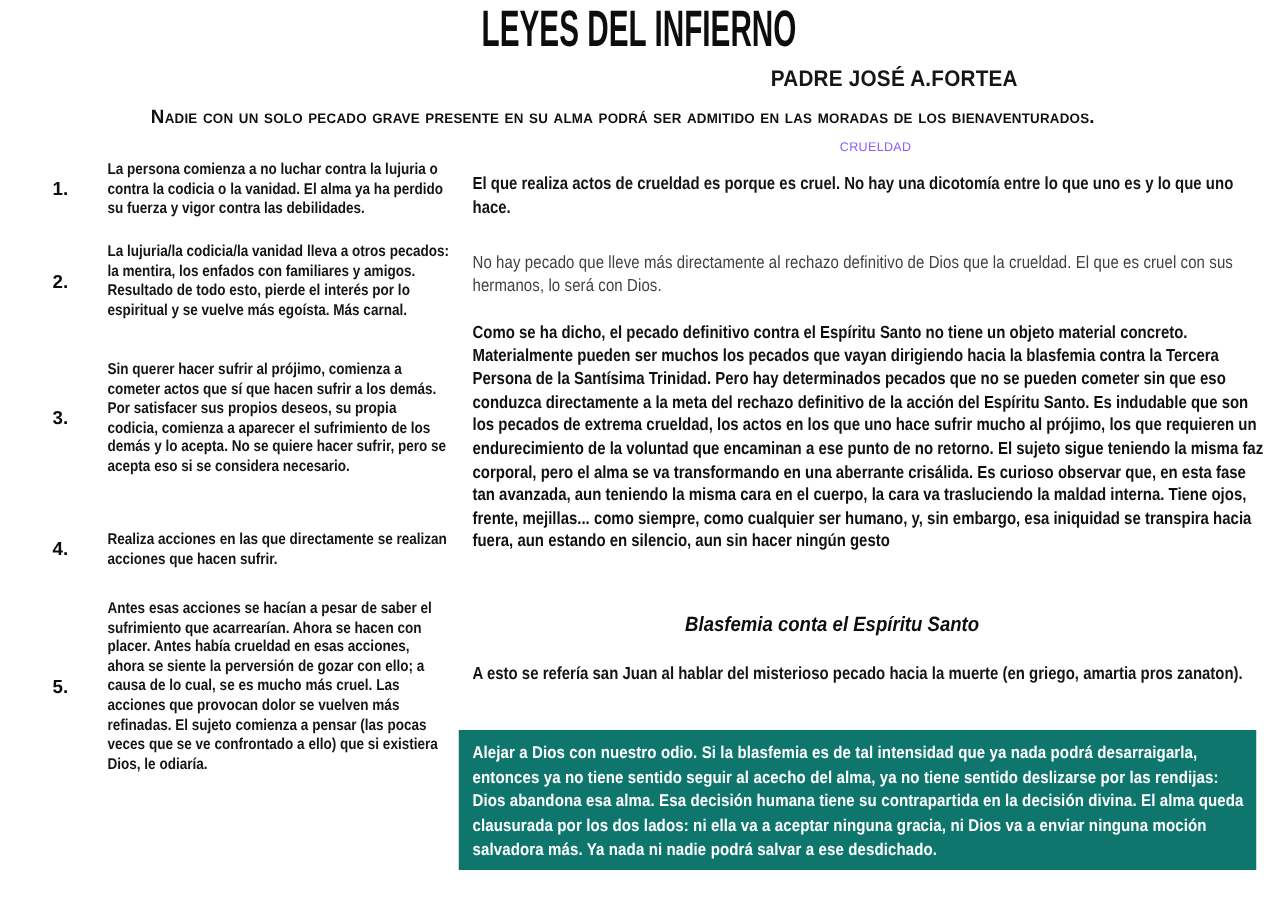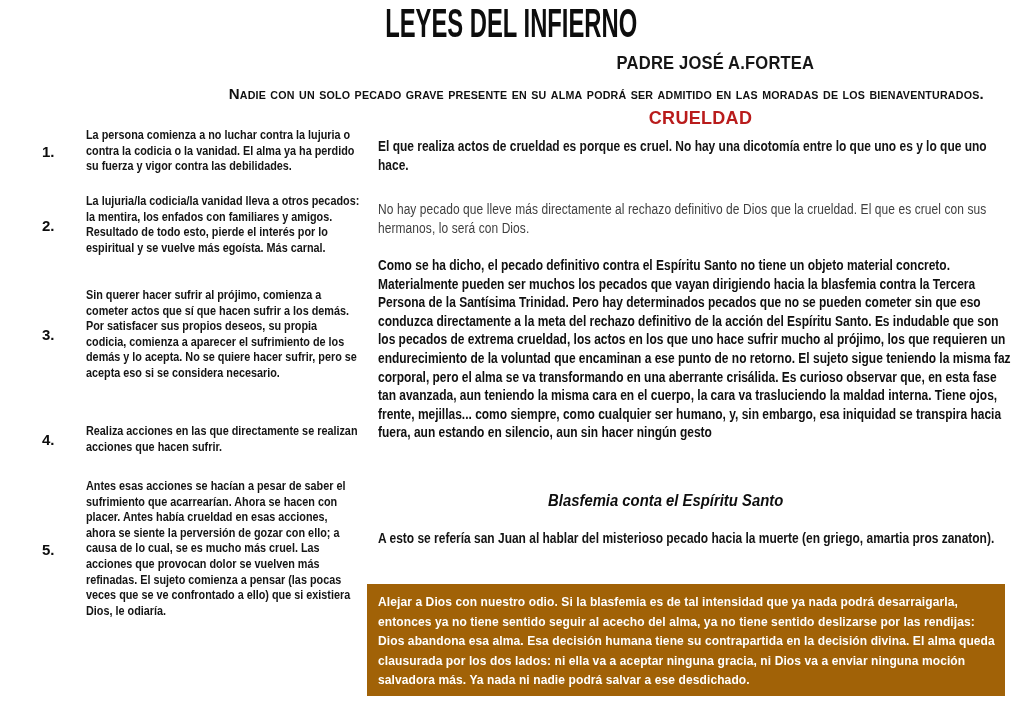--- a/index.html
+++ b/index.html
@@ -11,28 +11,28 @@
   .title-wrap{left:0;top:8;width:1023px;text-align:center;}
   .title-wrap .t{
     display:inline-block;font-size:41px;font-weight:800;letter-spacing:0px;
     transform:scaleX(0.58);transform-origin:50% 0;white-space:nowrap;color:#0d0d0d;
   }
   .author-wrap{left:378px;top:53px;width:675px;text-align:center;}
   .author-wrap .t{
     display:inline-block;font-size:18px;font-weight:700;letter-spacing:0.2px;
     transform:scaleX(0.92);transform-origin:50% 0;white-space:nowrap;color:#161616;
   }
-  .tagline-wrap{left:0;top:85px;width:996px;text-align:right;}
+  .tagline-wrap{left:0;top:85px;width:996px;text-align:center;}
   .tagline-wrap .t{
     display:inline-block;font-size:15.5px;font-weight:700;font-variant:small-caps;
     letter-spacing:0.2px;transform:scaleX(0.97);transform-origin:50% 0;white-space:nowrap;color:#101010;
   }
   .cruel-wrap{left:378px;top:108px;width:645px;text-align:center;}
   .cruel-wrap .t{
-    display:inline-block;font-size:18px;font-weight:700;letter-spacing:0.3px;color:#b91c1c;
+    display:inline-block;font-size:10px;font-weight:400;letter-spacing:0.3px;color:#8b5cf6;
   }
   
   .item{position:absolute;left:38px;display:flex;align-items:center;}
   .item .num{width:48px;flex:0 0 48px;font-size:15px;font-weight:700;color:#0d0d0d;padding-left:4px;box-sizing:border-box;}
   .item .txt{
     width:318px;font-size:12.6px;line-height:15.6px;font-weight:700;color:#151515;
     transform:scaleX(0.86);transform-origin:0 50%;letter-spacing:0px;
   }
   .item1{top:128px;} .item2{top:194px;} .item3{top:288px;} .item4{top:424px;} .item5{top:479px;}
   
@@ -41,21 +41,21 @@
   .p2{top:200px;font-weight:400;color:#3f3f3f;letter-spacing:0.1px;}
   .p3{top:256px;font-weight:700;color:#101010;line-height:18.6px;}
   .subhead-wrap{left:396px;top:491px;width:540px;text-align:center;}
   .subhead-wrap .t{
     display:inline-block;font-size:16.5px;font-weight:700;font-style:italic;
     transform:scaleX(0.9);transform-origin:50% 0;white-space:nowrap;color:#0e0e0e;
   }
   .p4{top:529px;font-weight:700;color:#141414;}
   
   .hbox{
-    left:367px;top:584px;width:638px;height:112px;background:#a16207;
+    left:367px;top:584px;width:638px;height:112px;background:#0f766e;
     box-sizing:border-box;padding:8px 0 0 11px;overflow:hidden;
   }
   .hbox .txt{
     width:702px;color:#ffffff;font-size:13.6px;line-height:19.6px;font-weight:700;
     transform:scaleX(0.885);transform-origin:0 0;letter-spacing:0.1px;
   }
 </style>
 </head>
 <body>
 

